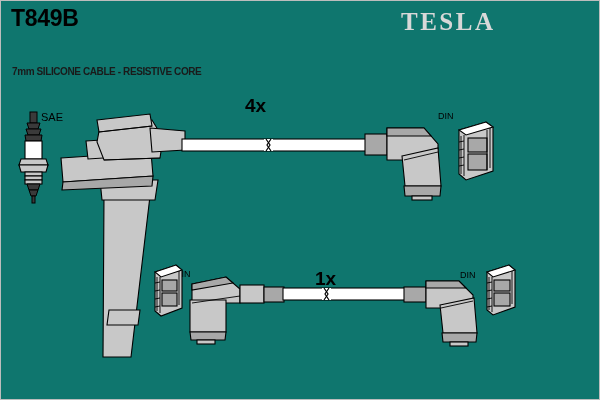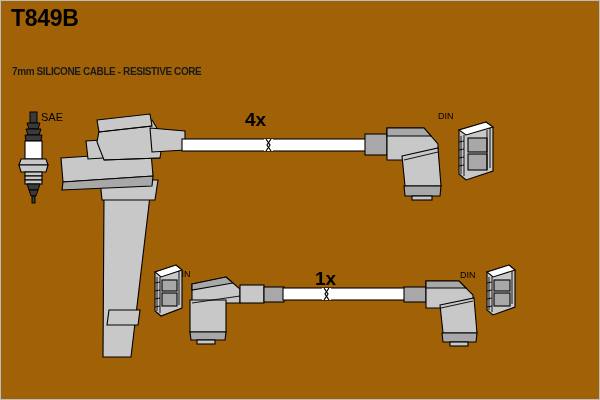--- a/index.html
+++ b/index.html
@@ -4,21 +4,21 @@
 <style>
   html, body {
     margin: 0;
     padding: 0;
     background: #ffffff;
   }
   #sheet {
     position: relative;
     width: 600px;
     height: 400px;
-    background: #a16207;
+    background: #0f766e;
     overflow: hidden;
     font-family: "Liberation Sans", sans-serif;
     box-sizing: border-box;
   }
   #frame {
     position: absolute;
     left: 0; top: 0;
     width: 600px; height: 400px;
     border: 1px solid #bdbdbd;
     box-sizing: border-box;
@@ -53,21 +53,21 @@
     color: #d8d8d8;
     white-space: nowrap;
   }
   .qty-label {
     position: absolute;
     font-size: 19px;
     font-weight: bold;
     color: #000;
     white-space: nowrap;
   }
-  #qty-4x { left: 245px; top: 95px; margin-top: 14px; }
+  #qty-4x { left: 245px; top: 95px; }
   #qty-1x { left: 315px; top: 268px; }
   .term-label {
     position: absolute;
     font-size: 9px;
     font-weight: normal;
     color: #000;
     white-space: nowrap;
   }
   #label-sae  { left: 41px;  top: 111px; font-size: 11px; }
   #label-din-upper { left: 438px; top: 111px; }
@@ -90,20 +90,21 @@
 <body>
 
 <div id="sheet">
 
   <div id="frame"></div>
 
   <div id="part-title">T849B</div>
 
   <div id="part-subtitle">7mm SILICONE CABLE -  RESISTIVE CORE</div>
 
+  <div id="brand-logo">TESLA</div>
 
   <div class="qty-label" id="qty-4x">4x</div>
 
   <div class="qty-label" id="qty-1x">1x</div>
 
   <div class="term-label" id="label-sae">SAE</div>
 
   <div class="term-label" id="label-din-upper">DIN</div>
 
   <div class="term-label" id="label-din-lower-left">DIN</div>

